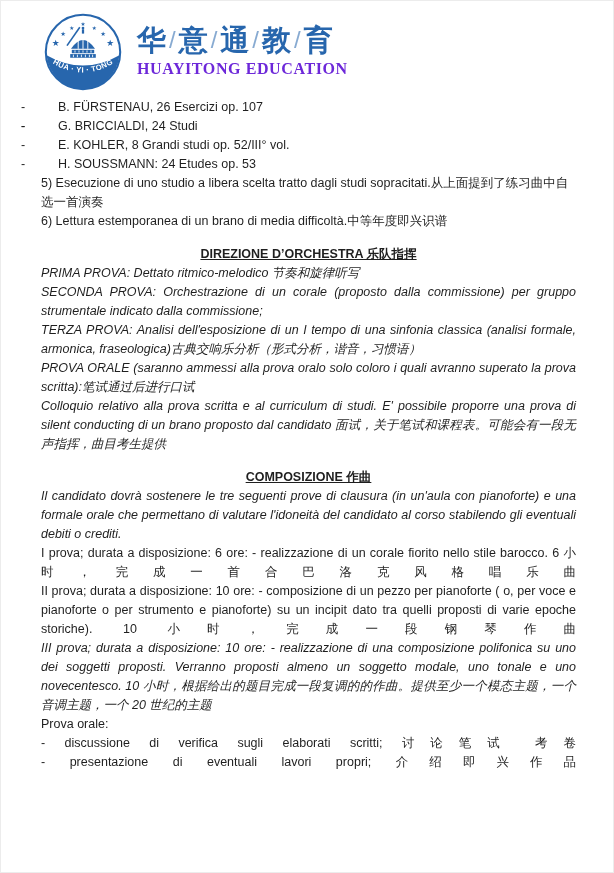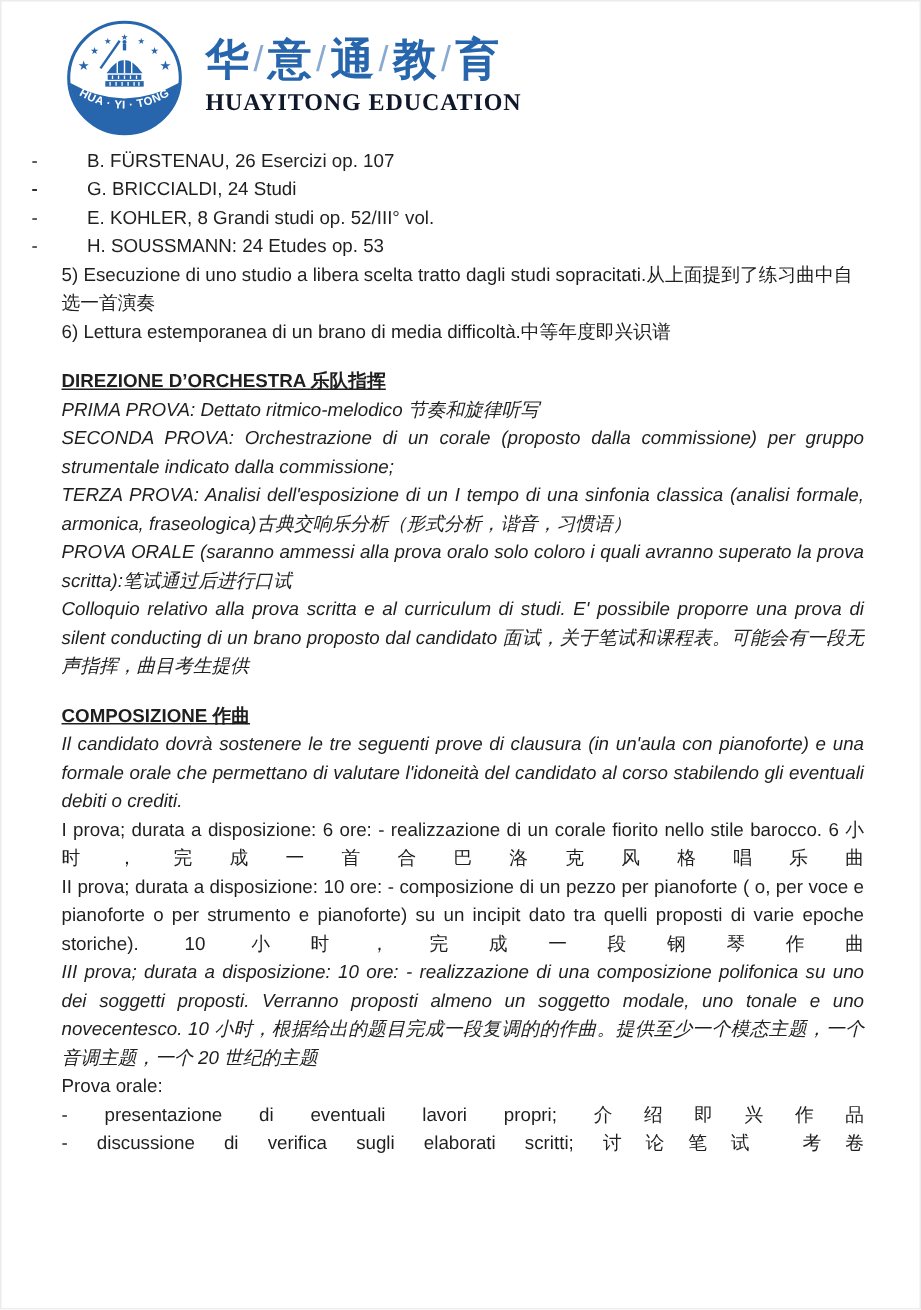--- a/index.html
+++ b/index.html
@@ -68,21 +68,21 @@
   }
   .blk-bullet .marker {
     position: absolute;
     left: -20px;
     top: 0;
   }
   .blk-heading {
     font-weight: 700;
     text-decoration: underline;
     margin-top: 14px;
-    text-align: left;
+    text-align: center;
   }
 </style>
 </head>
 <body>
 
 <div class="page">
 
   <div class="header">
 
     <svg class="emblem" viewBox="0 0 100 100" aria-hidden="true">
@@ -123,21 +123,21 @@
           <span class="cn-char">华</span>
           <span class="cn-sep">/</span>
           <span class="cn-char">意</span>
           <span class="cn-sep">/</span>
           <span class="cn-char">通</span>
           <span class="cn-sep">/</span>
           <span class="cn-char">教</span>
           <span class="cn-sep">/</span>
           <span class="cn-char">育</span>
         </div>
-      <div class="en-row" style="color: #0f172a;">HUAYITONG EDUCATION</div>
+      <div class="en-row" style="color: #6d28d9;">HUAYITONG EDUCATION</div>
     </div>
   </div>
 
   <main class="doc" id="doc-body">
       <p class="blk blk-bullet"><span class="marker">-</span><span>B. FÜRSTENAU, 26 Esercizi op. 107</span></p>
       <p class="blk blk-bullet"><span class="marker">-</span></p>
       <p class="blk blk-bullet"><span class="marker">-</span><span>G. BRICCIALDI, 24 Studi</span></p>
       <p class="blk blk-bullet"><span class="marker">-</span><span>E. KOHLER, 8 Grandi studi op. 52/III° vol.</span></p>
       <p class="blk blk-bullet"><span class="marker">-</span><span>H. SOUSSMANN: 24 Etudes op. 53</span></p>
       <p class="blk blk-numbered">5) Esecuzione di uno studio a libera scelta tratto dagli studi sopracitati.从上面提到了练习曲中自选一首演奏</p>
@@ -147,17 +147,17 @@
       <p class="blk blk-para">SECONDA PROVA: Orchestrazione di un corale (proposto dalla commissione) per gruppo strumentale indicato dalla commissione;</p>
       <p class="blk blk-para">TERZA PROVA: Analisi dell'esposizione di un I tempo di una sinfonia classica (analisi formale, armonica, fraseologica)古典交响乐分析（形式分析，谐音，习惯语）</p>
       <p class="blk blk-para">PROVA ORALE (saranno ammessi alla prova oralo solo coloro i quali avranno superato la prova scritta):笔试通过后进行口试</p>
       <p class="blk blk-para">Colloquio relativo alla prova scritta e al curriculum di studi. E' possibile proporre una prova di silent conducting di un brano proposto dal candidato 面试，关于笔试和课程表。可能会有一段无声指挥，曲目考生提供</p>
       <p class="blk blk-heading">COMPOSIZIONE 作曲</p>
       <p class="blk blk-para">Il candidato dovrà sostenere le tre seguenti prove di clausura (in un'aula con pianoforte) e una formale orale che permettano di valutare l'idoneità del candidato al corso stabilendo gli eventuali debiti o crediti.</p>
       <p class="blk blk-spread">I prova; durata a disposizione: 6 ore: - realizzazione di un corale fiorito nello stile barocco. 6 小时，完成一首合巴洛克风格唱乐曲</p>
       <p class="blk blk-spread">II prova; durata a disposizione: 10 ore: - composizione di un pezzo per pianoforte ( o, per voce e pianoforte o per strumento e pianoforte) su un incipit dato tra quelli proposti di varie epoche storiche). 10 小时，完成一段钢琴作曲</p>
       <p class="blk blk-para">III prova; durata a disposizione: 10 ore: - realizzazione di una composizione polifonica su uno dei soggetti proposti. Verranno proposti almeno un soggetto modale, uno tonale e uno novecentesco. 10 小时，根据给出的题目完成一段复调的的作曲。提供至少一个模态主题，一个音调主题，一个 20 世纪的主题</p>
       <p class="blk blk-plain">Prova orale:</p>
+      <p class="blk blk-spread">- discussione di verifica sugli elaborati scritti; 讨论笔试 考卷</p>
       <p class="blk blk-spread">- presentazione di eventuali lavori propri; 介绍即兴作品</p>
-      <p class="blk blk-spread">- discussione di verifica sugli elaborati scritti; 讨论笔试 考卷</p>
     </main>
 
 </div>
 
 </body></html>

